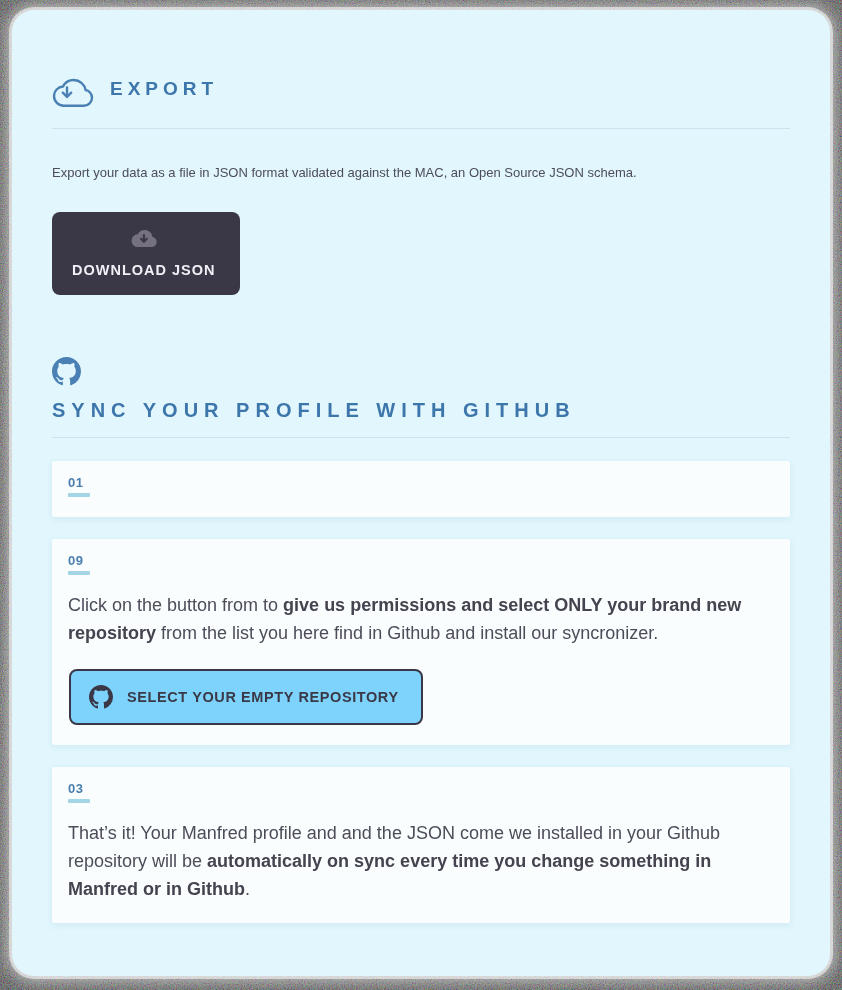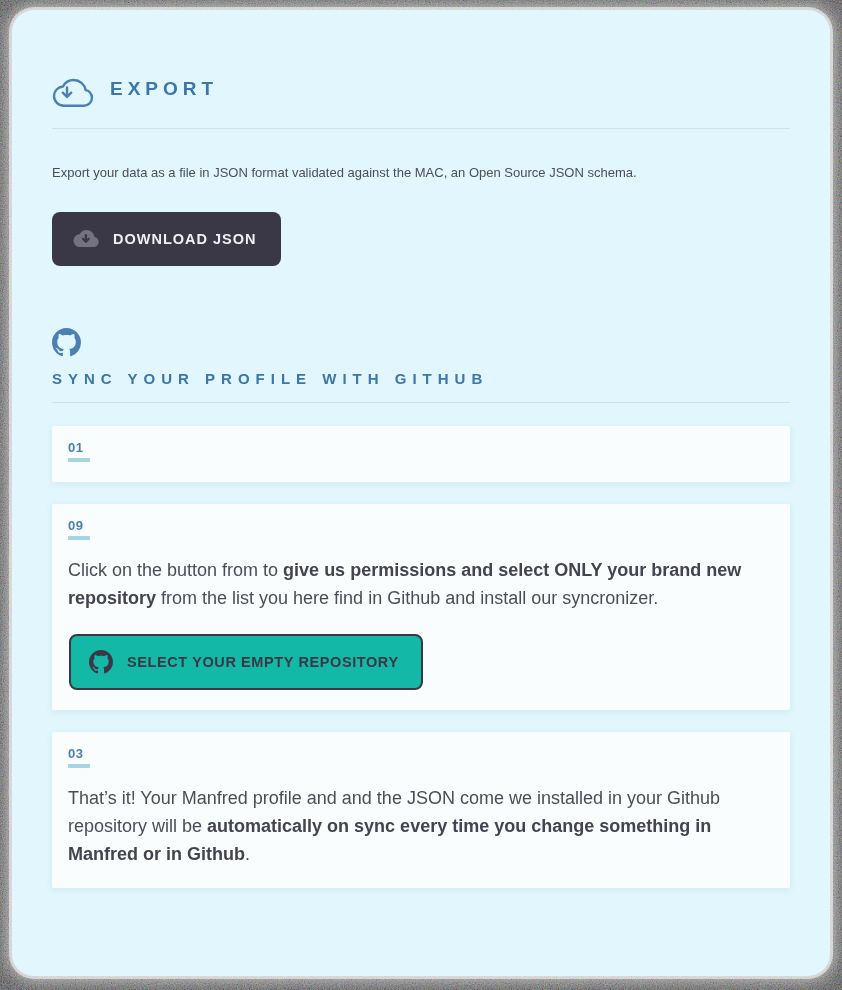--- a/index.html
+++ b/index.html
@@ -51,27 +51,28 @@
     background: #3a3846;
     color: #f1eff5;
     border: none;
     border-radius: 8px;
     padding: 17px 24px 17px 20px;
     font-family: inherit;
     font-size: 14.5px;
     font-weight: bold;
     letter-spacing: 1px;
     cursor: pointer;
+    flex-direction: column;
   }
   
   .sync-section { margin-top: 62px; }
   .sync-title {
     margin-top: 9px;
     color: #3d76ab;
-    font-size: 15px;
+    font-size: 20px;
     font-weight: bold;
     letter-spacing: 6px;
   }
   .sync-section .divider { margin-top: 15px; }
   .step-card {
     width: 738px;
     background: #f9fdfe;
     border-radius: 2px;
     box-shadow: 0 2px 6px rgba(140,180,195,0.18);
     padding: 14px 16px 20px 16px;
@@ -98,21 +99,21 @@
     max-width: 700px;
   }
   .step-text .b { font-weight: bold; color: #45434f; }
   .step-text .teal { color: #14a3a6; font-weight: bold; }
   .btn-repo {
     margin-top: 22px;
     margin-left: 1px;
     display: inline-flex;
     align-items: center;
     gap: 14px;
-    background: #14b8a6;
+    background: #7dd3fc;
     border: 2px solid #3a3846;
     border-radius: 8px;
     padding: 14px 22px 14px 18px;
     font-family: inherit;
     font-size: 14.5px;
     font-weight: bold;
     letter-spacing: 0.6px;
     color: #3a3846;
     cursor: pointer;
   }

